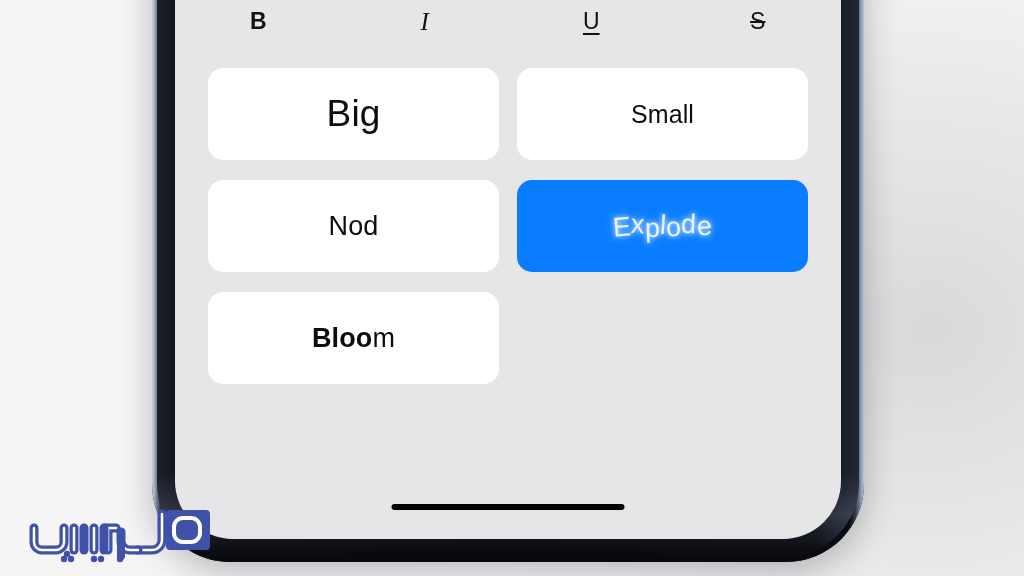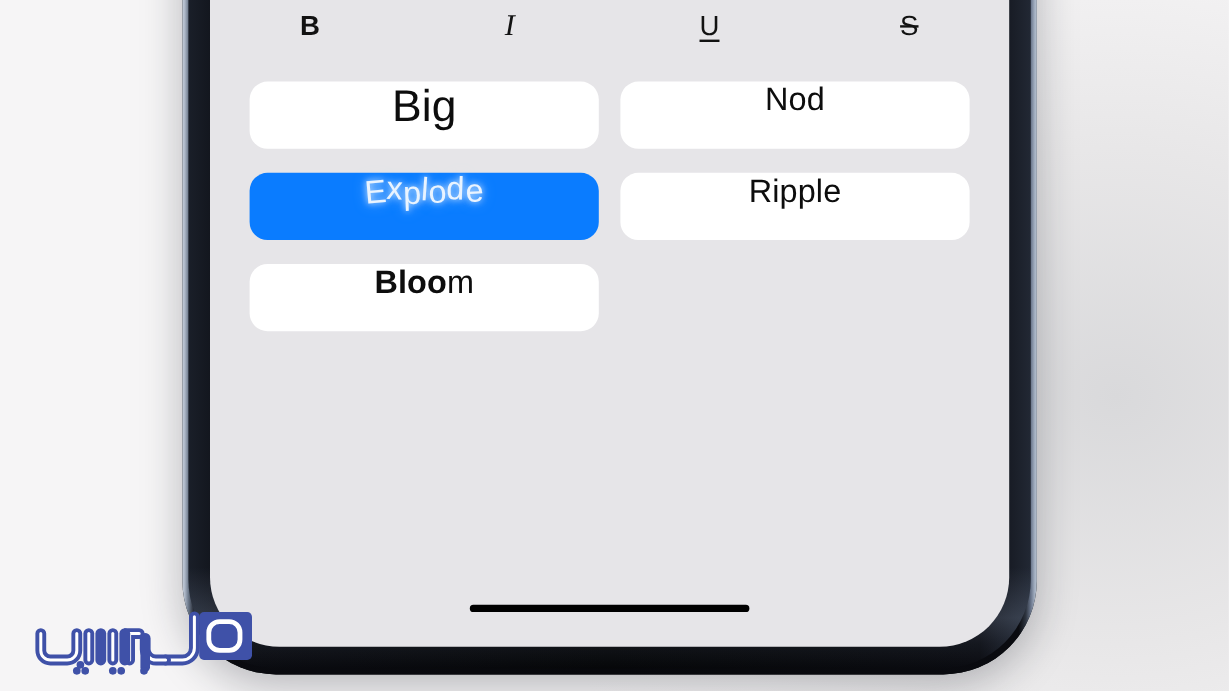--- a/index.html
+++ b/index.html
@@ -111,25 +111,25 @@
     position: absolute;
     left: 33px;
     right: 33px;
     top: 195px;           
     display: grid;
     grid-template-columns: 1fr 1fr;
     column-gap: 18px;
     row-gap: 20px;
   }
   .effect {
-    height: 56px;
+    height: 92px;
     border-radius: 15px;
     background: #ffffff;
     display: flex;
-    align-items: flex-start;
+    align-items: center;
     justify-content: center;
     color: #0d0d0d;
     font-size: 27px;
     letter-spacing: 0.1px;
     user-select: none;
     cursor: pointer;
   }
   .effect.selected {
     background: #0a7cff;
     color: #ffffff;
@@ -198,28 +198,28 @@
       <div class="fmt-btn fmt-b">B</div>
       <div class="fmt-btn fmt-i">I</div>
       <div class="fmt-btn fmt-u">U</div>
       <div class="fmt-btn fmt-s">S</div>
     </div>
 
     <div id="effects-grid">
         <div class="effect eff-big">
           <span>Big</span>
         </div>
+        <div class="effect eff-small">
+          <span>Small</span>
+        </div>
         <div class="effect eff-plain">
           <span>Nod</span>
         </div>
         <div class="effect eff-explode selected">
           <span><span class="ch">E</span><span class="ch">x</span><span class="ch">p</span><span class="ch">l</span><span class="ch">o</span><span class="ch">d</span><span class="ch">e</span></span>
-        </div>
-        <div class="effect eff-plain">
-          <span>Ripple</span>
         </div>
         <div class="effect eff-bloom">
           <span><span class="ch">B</span><span class="ch">l</span><span class="ch">o</span><span class="ch">o</span><span class="ch">m</span></span>
         </div>
       </div>
 
     <div id="home-indicator"></div>
   </div>
 </div>
 

